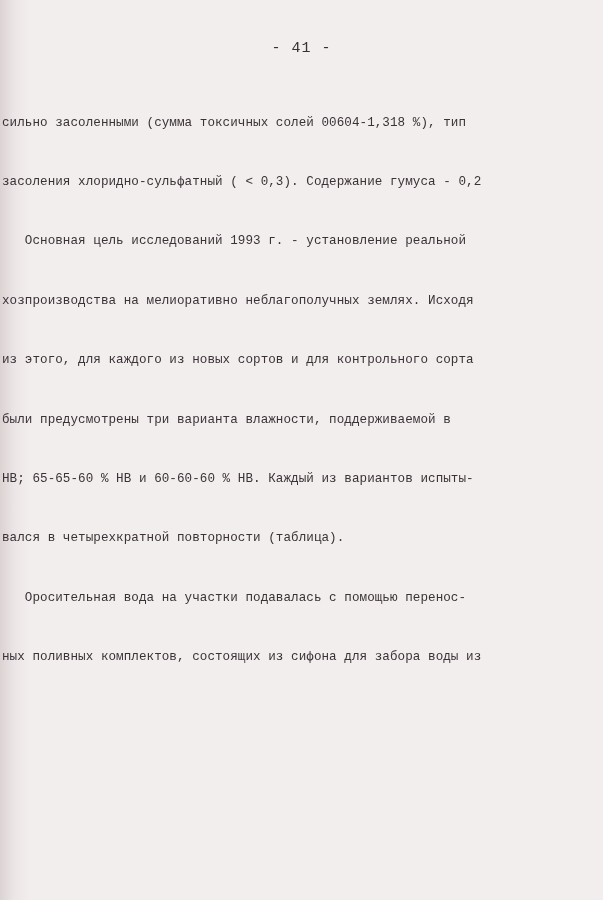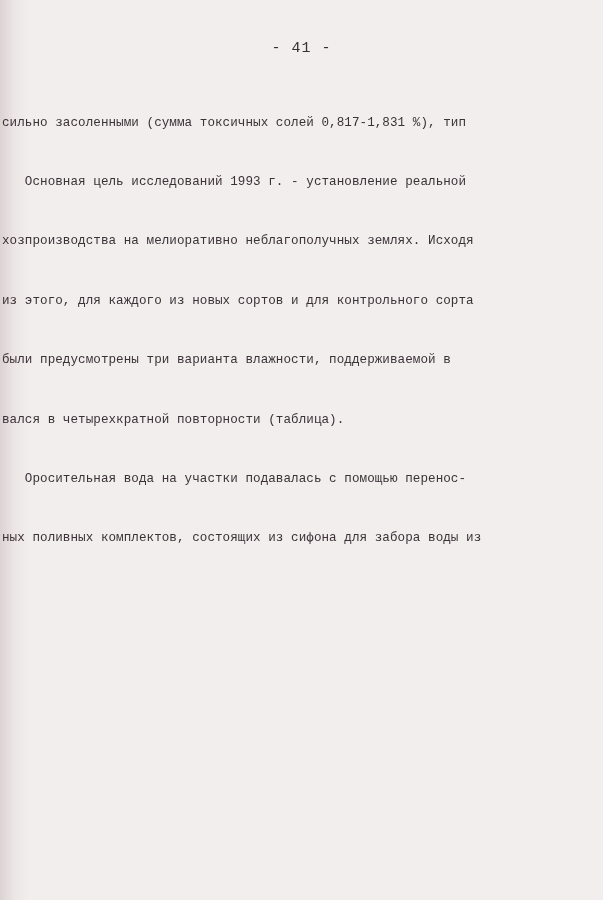--- a/index.html
+++ b/index.html
@@ -26,25 +26,27 @@
       letter-spacing: 0.05px;
     }
     .line { display: block; height: 19.8px; }
   </style>
 </head>
 <body>
 
 <div class="page">
   <div class="page-number">- 41 -</div>
   <div class="body-text">
-    <span class="line">сильно засоленными (сумма токсичных солей 0,817-1,831 %), тип</span>
+    <span class="line">сильно засоленными (сумма токсичных солей 00604-1,318 %), тип</span>
+    <span class="line">засоления хлоридно-сульфатный ( &lt; 0,3). Содержание гумуса - 0,2</span>
     <span class="line">   Основная цель исследований 1993 г. - установление реальной</span>
     <span class="line">хозпроизводства на мелиоративно неблагополучных землях. Исходя</span>
     <span class="line">из этого, для каждого из новых сортов и для контрольного сорта</span>
     <span class="line">были предусмотрены три варианта влажности, поддерживаемой в</span>
+    <span class="line">НВ; 65-65-60 % НВ и 60-60-60 % НВ. Каждый из вариантов испыты-</span>
     <span class="line">вался в четырехкратной повторности (таблица).</span>
     <span class="line">   Оросительная вода на участки подавалась с помощью перенос-</span>
     <span class="line">ных поливных комплектов, состоящих из сифона для забора воды из</span>
     
     
     
     
     
     
     

